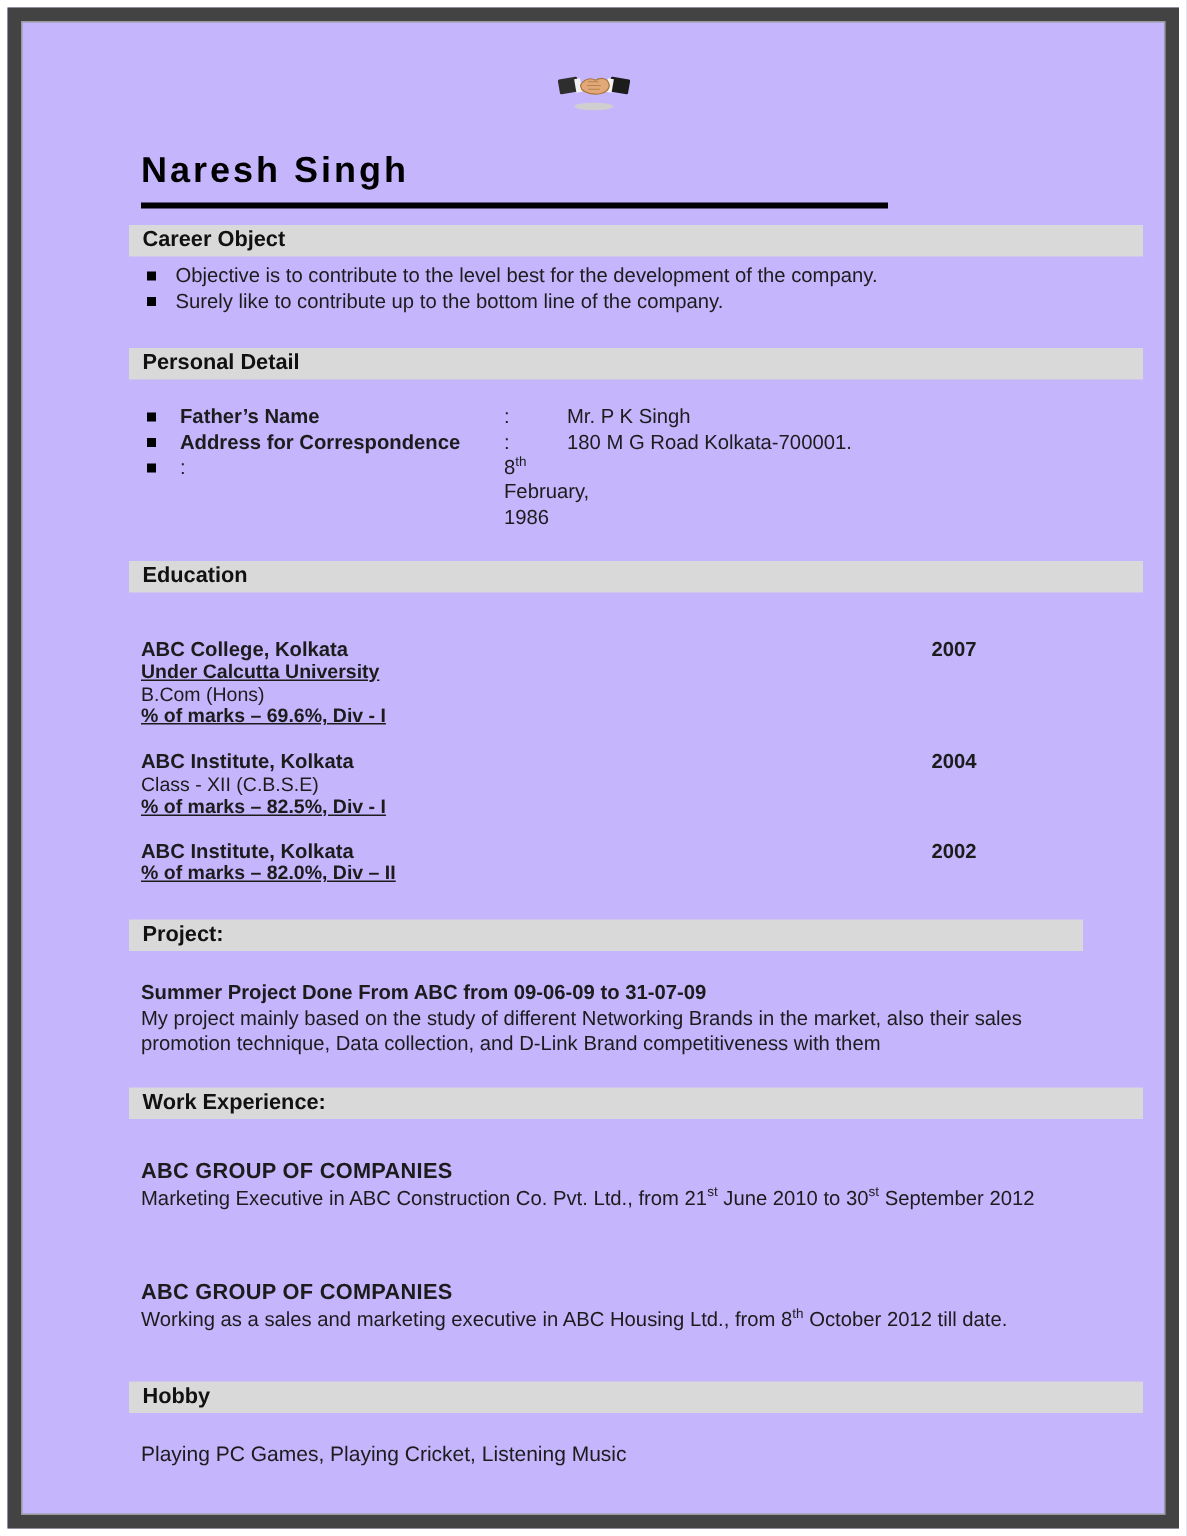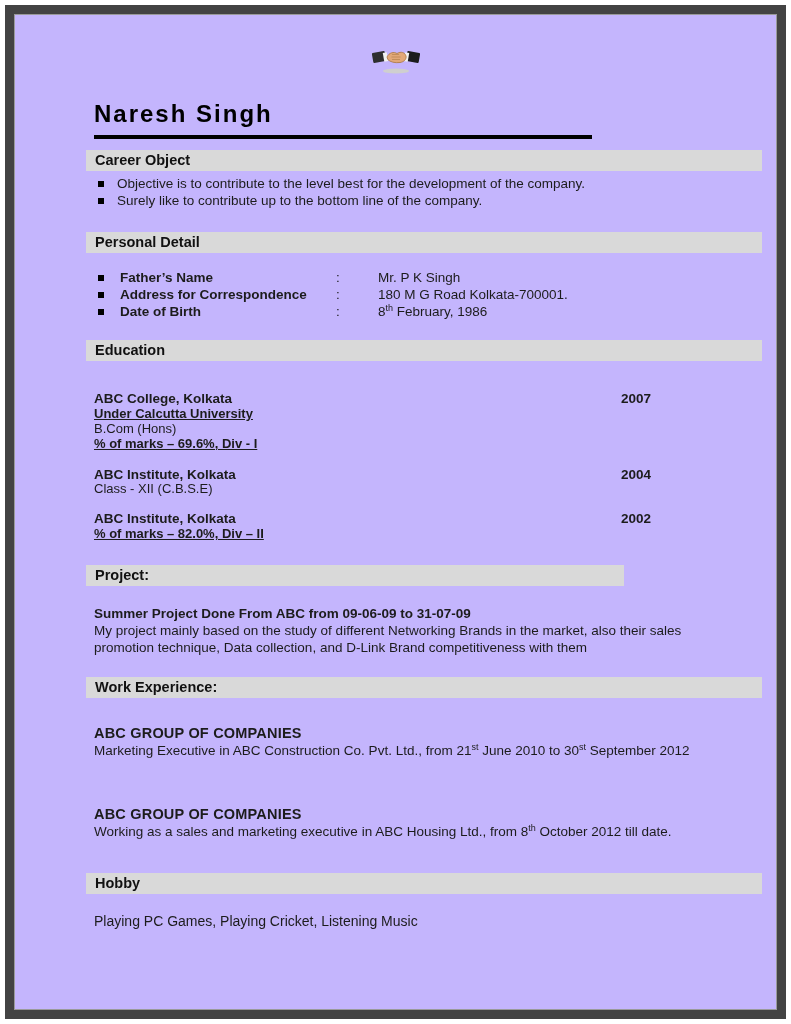--- a/index.html
+++ b/index.html
@@ -48,21 +48,21 @@
   .bar {
     margin: 11px 0 0 72px;
     width: 676px;
     background: #d9d9d9;
     font-weight: bold;
     font-size: 14.5px;
     padding: 2px 9px 3px;
     box-sizing: border-box;
     color: #111;
   }
-  .bar.wide { width: 538px; }
+  .bar.wide { width: 636px; }
   .bullets { margin: 5px 0 0 84px; }
   .b-row {
     display: flex;
     gap: 13px;
     font-size: 13.5px;
     line-height: 16.5px;
     width: 600px;
   }
   .sq {
     width: 6px; height: 6px;
@@ -156,21 +156,20 @@
         <span><span>Mr. P K Singh</span><sup></sup><span></span></span>
       </div>
       <div class="pd-row">
         <span class="sq"></span>
         <span class="pd-label">Address for Correspondence</span>
         <span class="pd-colon">:</span>
         <span><span>180 M G Road Kolkata-700001.</span><sup></sup><span></span></span>
       </div>
       <div class="pd-row">
         <span class="sq"></span>
-        <span class="pd-label">Date of Birth</span>
         <span class="pd-colon">:</span>
         <span><span>8</span><sup>th</sup><span> February, 1986</span></span>
       </div>
     </div>
 
     <div class="bar mt-edu">
       <span>Education</span>
     </div>
 
     <div class="edu first">
@@ -182,20 +181,21 @@
       <div>B.Com (Hons)</div>
       <div class="bold">% of marks – 69.6%, Div - I</div>
     </div>
 
     <div class="edu gap1">
       <div class="edu-head">
         <span>ABC Institute, Kolkata</span>
         <span>2004</span>
       </div>
       <div>Class - XII (C.B.S.E)</div>
+      <div class="bold">% of marks – 82.5%, Div - I</div>
     </div>
 
     <div class="edu gap2">
       <div class="edu-head">
         <span>ABC Institute, Kolkata</span>
         <span>2002</span>
       </div>
       <div class="bold">% of marks – 82.0%, Div – II</div>
     </div>
 

